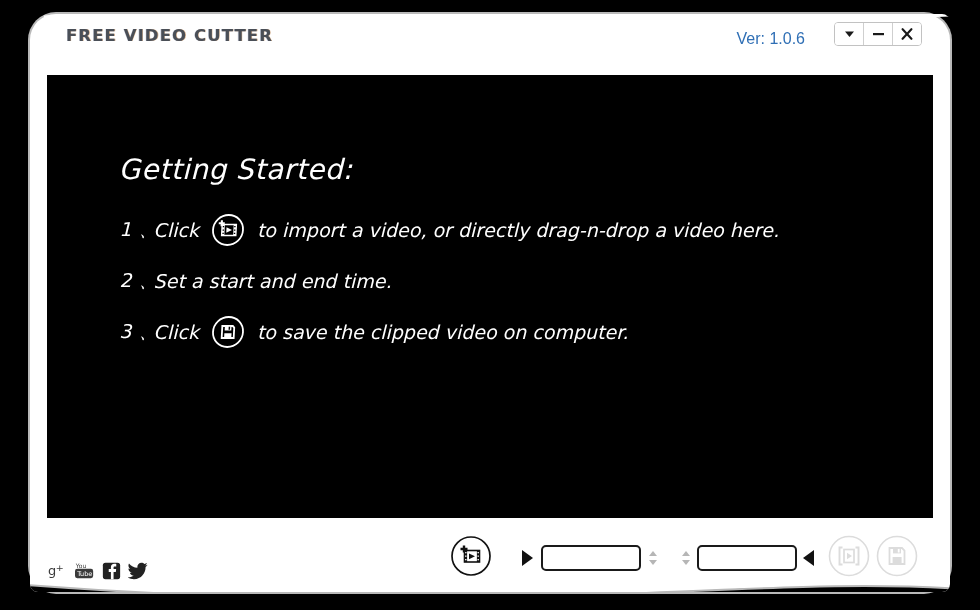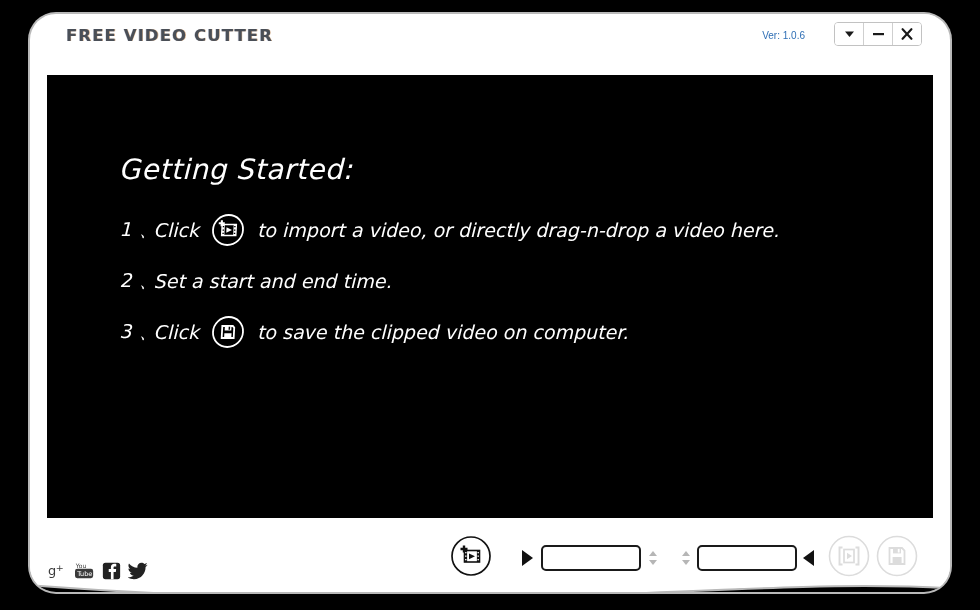--- a/index.html
+++ b/index.html
@@ -29,21 +29,21 @@
     top: 14px;
     width: 920px;
     height: 578px;
     background: #ffffff;
     border-radius: 26px;
     box-shadow: 0 0 0 2px #b9b9b9;
   }
   .shell-clip {
     position: absolute;
     left: 0; top: 0; right: 0; bottom: 0;
-    border-radius: 26px;
+    border-radius: 8px;
     overflow: hidden;
   }
   
   .wavy-bottom {
     position: absolute;
     left: -6px;
     bottom: -18px;
     width: 940px;
     height: 46px;
     pointer-events: none;
@@ -75,21 +75,21 @@
     letter-spacing: 1.1px;
     color: #4a4f57;
     text-shadow: 0.6px 0 0 rgba(176,110,46,0.55), -0.6px 0 0 rgba(92,110,150,0.35);
     white-space: nowrap;
   }
   .version-label {
     position: absolute;
     right: 145px;
     top: 16px;
     font-family: "Liberation Sans", sans-serif;
-    font-size: 10px;
+    font-size: 16px;
     color: #2f6fb5;
     white-space: nowrap;
   }
   .win-buttons {
     position: absolute;
     right: 28px;
     top: 8px;
     display: flex;
     border: 1px solid #c2c2c2;
     border-radius: 4px;

